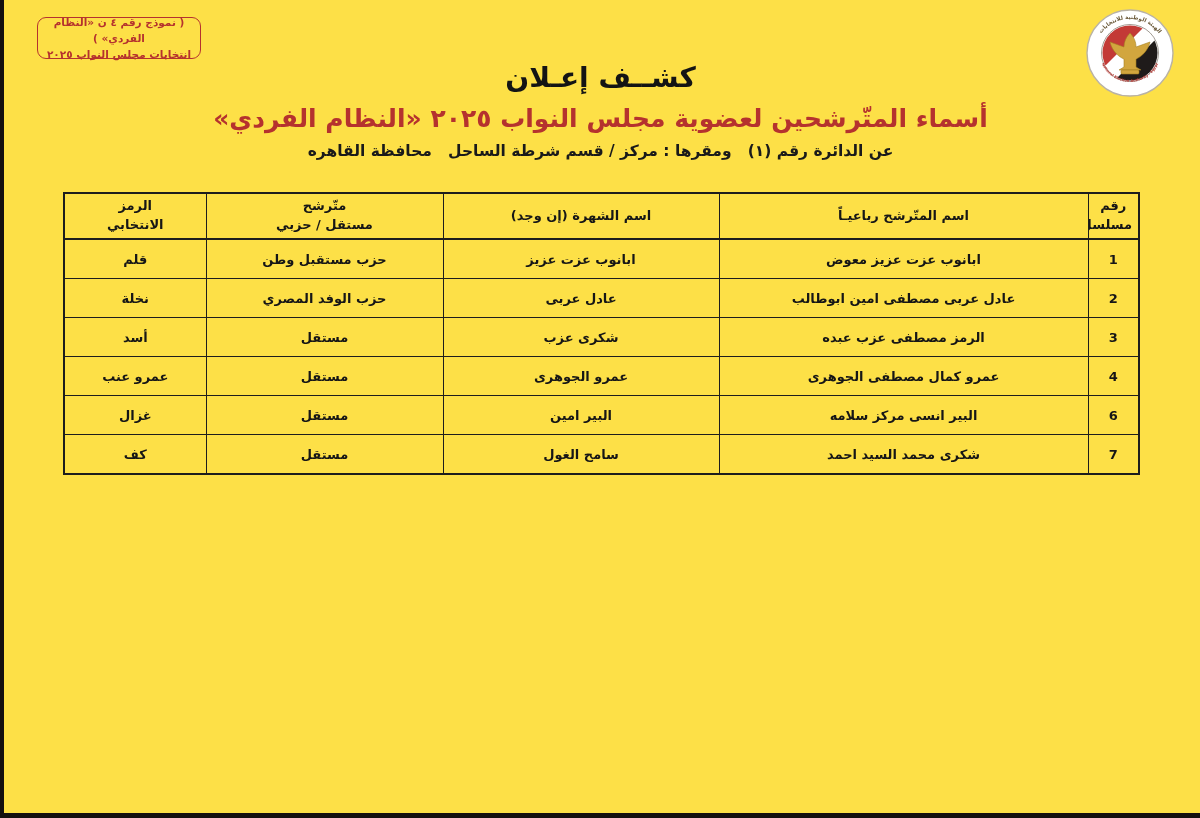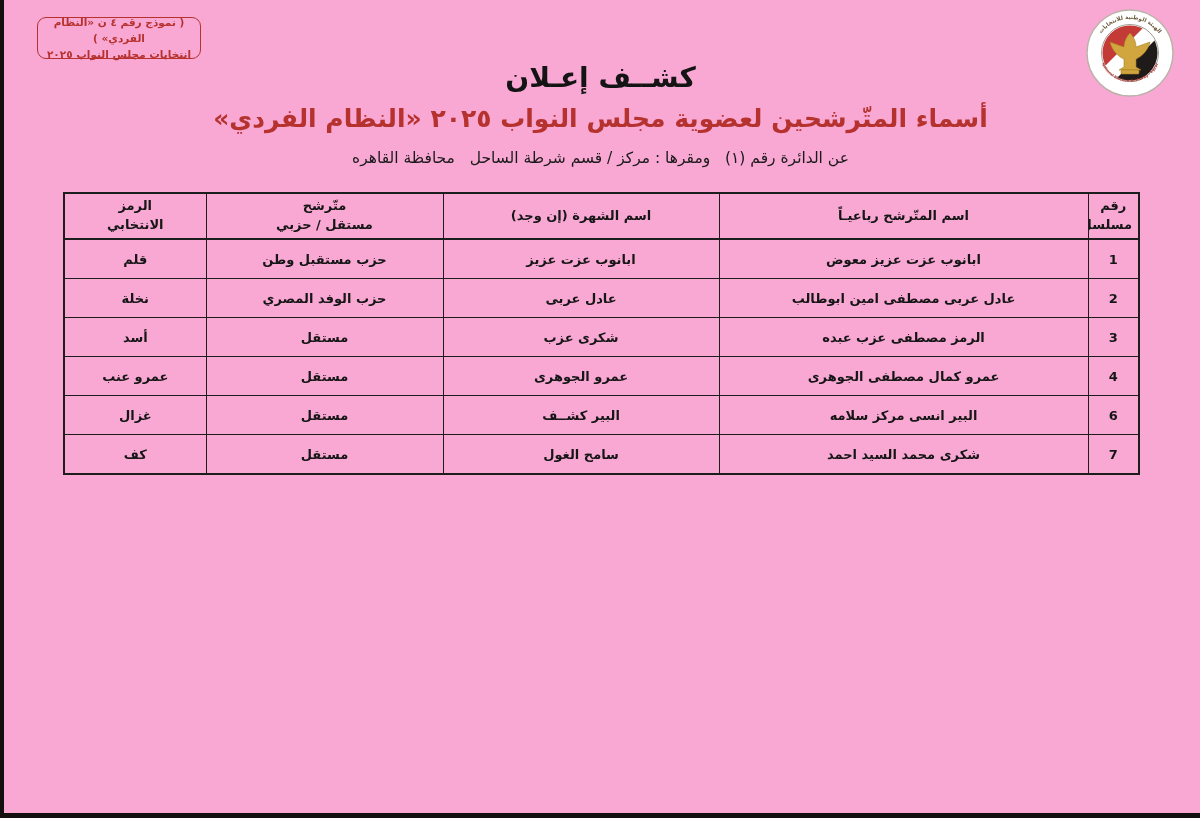--- a/index.html
+++ b/index.html
@@ -1,20 +1,20 @@
 <!DOCTYPE html>
 <html lang="ar"><head>
 <meta charset="utf-8">
 <style>
   html, body { margin: 0; padding: 0; background: #ffffff; }
   .page {
     position: relative;
     width: 1200px;
     height: 818px;
-    background: #f9a8d4;
+    background: #fde047;
     overflow: hidden;
     font-family: "DejaVu Sans", sans-serif;
     color: #1c1c1c;
   }
   .scan-content { position: absolute; inset: 0; filter: blur(0.3px); }
   .edge-left {
     position: absolute; left: 0; top: 0; width: 4px; height: 818px;
     background: #14100f; z-index: 5;
   }
   .edge-bottom {
@@ -37,22 +37,22 @@
   }
   .doc-title {
     position: absolute; top: 61px; width: 100%;
     font-size: 28px; font-weight: 700; color: #141414; letter-spacing: 1px;
   }
   .doc-subtitle {
     position: absolute; top: 104px; width: 100%;
     font-size: 25px; font-weight: 700; color: #b5322e;
   }
   .doc-district {
-    position: absolute; top: 149px; width: 100%;
-    font-size: 15.5px; font-weight: 400; color: #1a1a1a; white-space: pre;
+    position: absolute; top: 142px; width: 100%;
+    font-size: 15.5px; font-weight: 700; color: #1a1a1a; white-space: pre;
   }
   
   table.roster {
     position: absolute; left: 63px; top: 192px; width: 1075px;
     border-collapse: collapse; table-layout: fixed; direction: rtl;
     border: 2.4px solid #1d1d1d;
   }
   table.roster th, table.roster td {
     border: 1.6px solid #1d1d1d;
     text-align: center; vertical-align: middle;
@@ -155,21 +155,21 @@
         <tr>
           <td class="cell-serial">4</td>
           <td>عمرو كمال مصطفى الجوهرى</td>
           <td>عمرو الجوهرى</td>
           <td>مستقل</td>
           <td>عمرو عنب</td>
         </tr>
         <tr>
           <td class="cell-serial">6</td>
           <td>البير انسى مركز سلامه</td>
-          <td>البير كشــف</td>
+          <td>البير امين</td>
           <td>مستقل</td>
           <td>غزال</td>
         </tr>
         <tr>
           <td class="cell-serial">7</td>
           <td>شكرى محمد السيد احمد</td>
           <td>سامح الغول</td>
           <td>مستقل</td>
           <td>كف</td>
         </tr>

